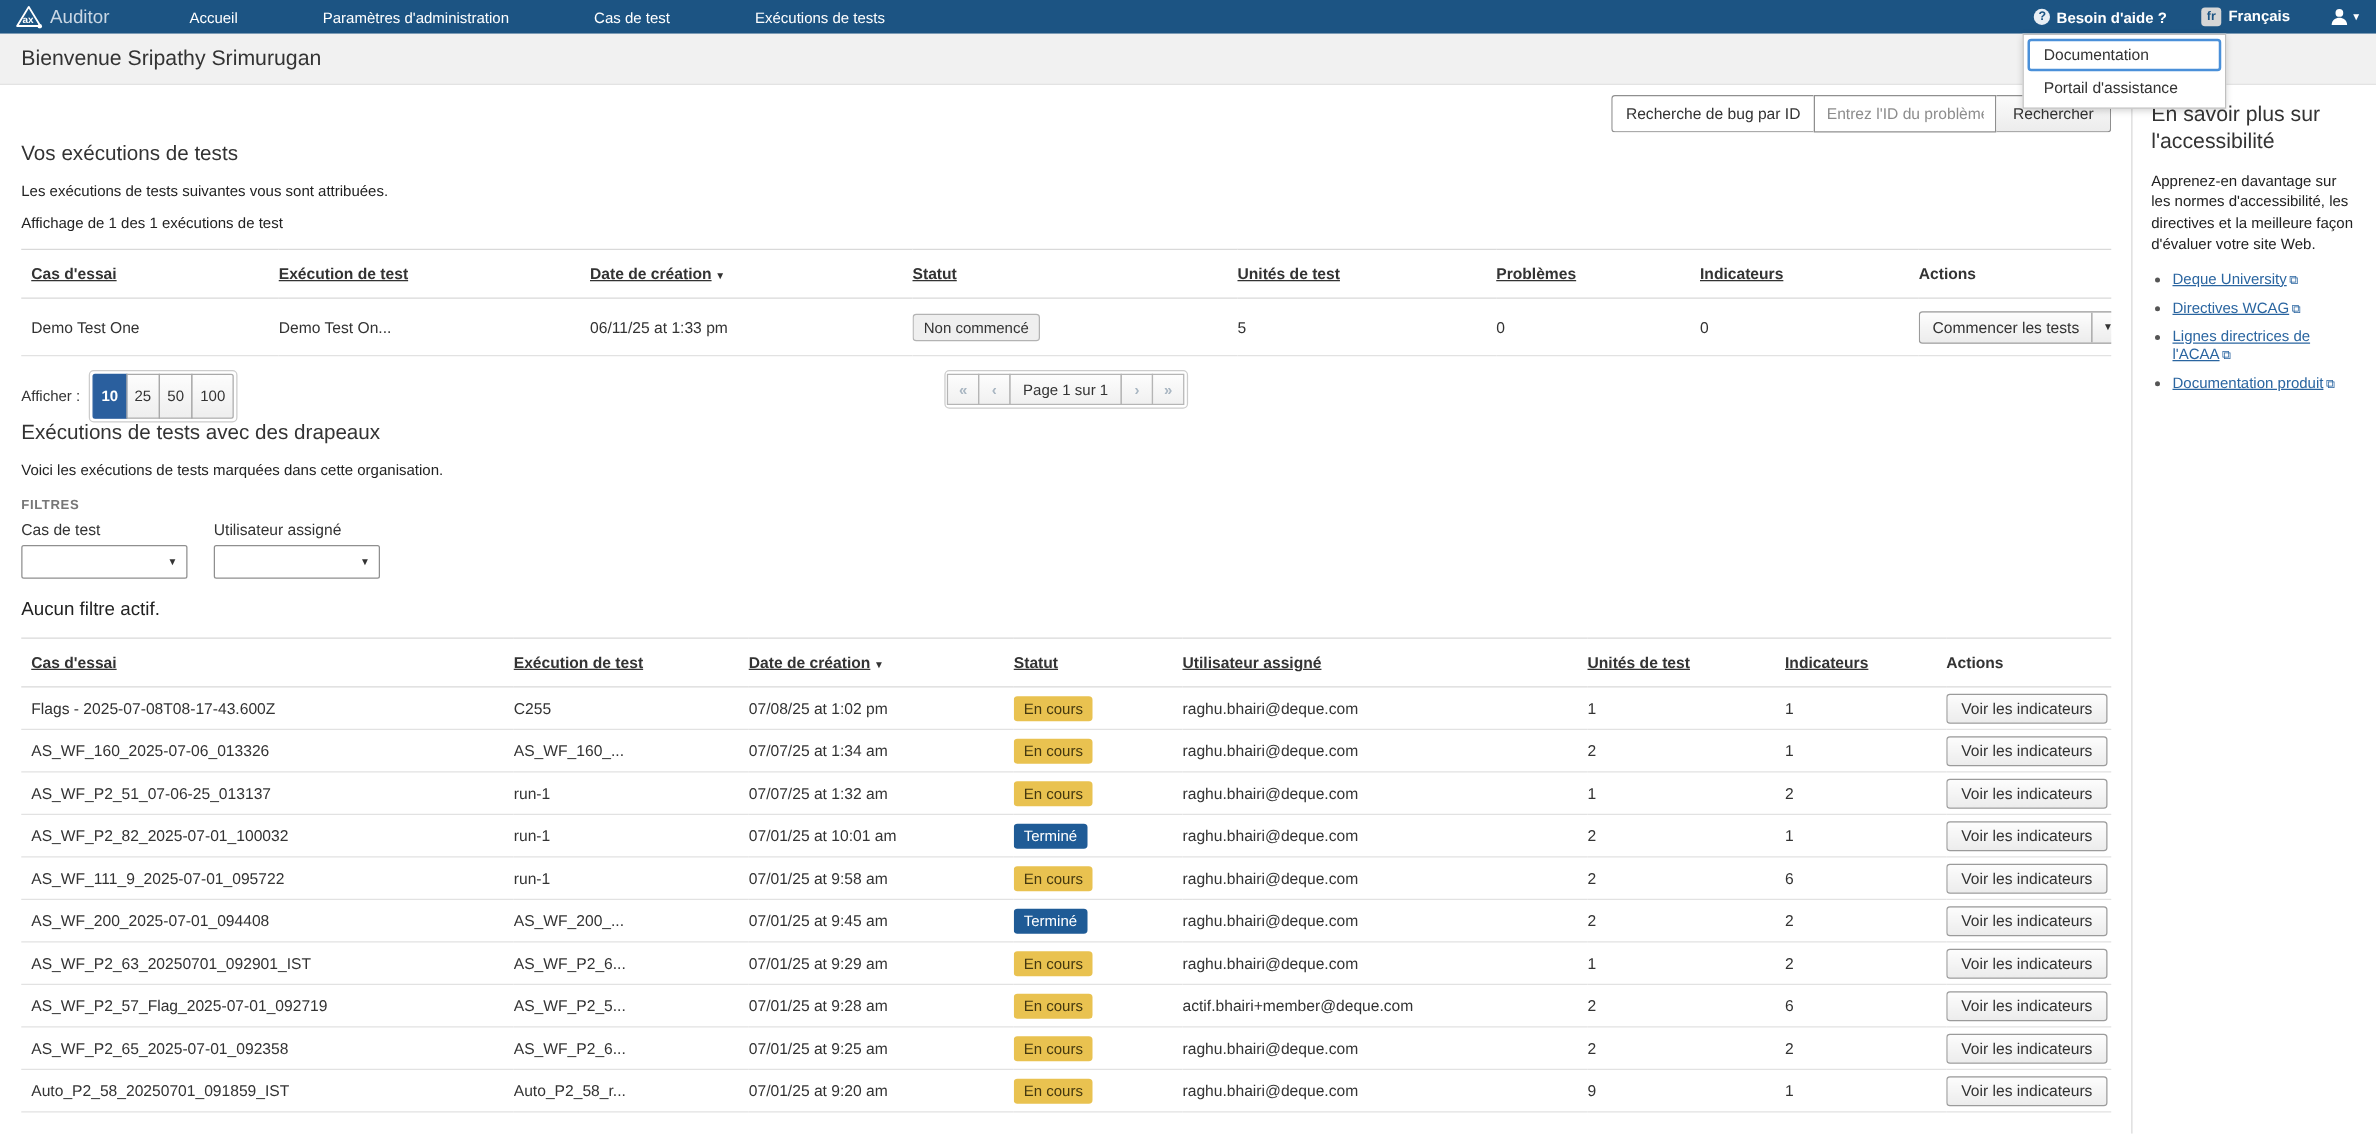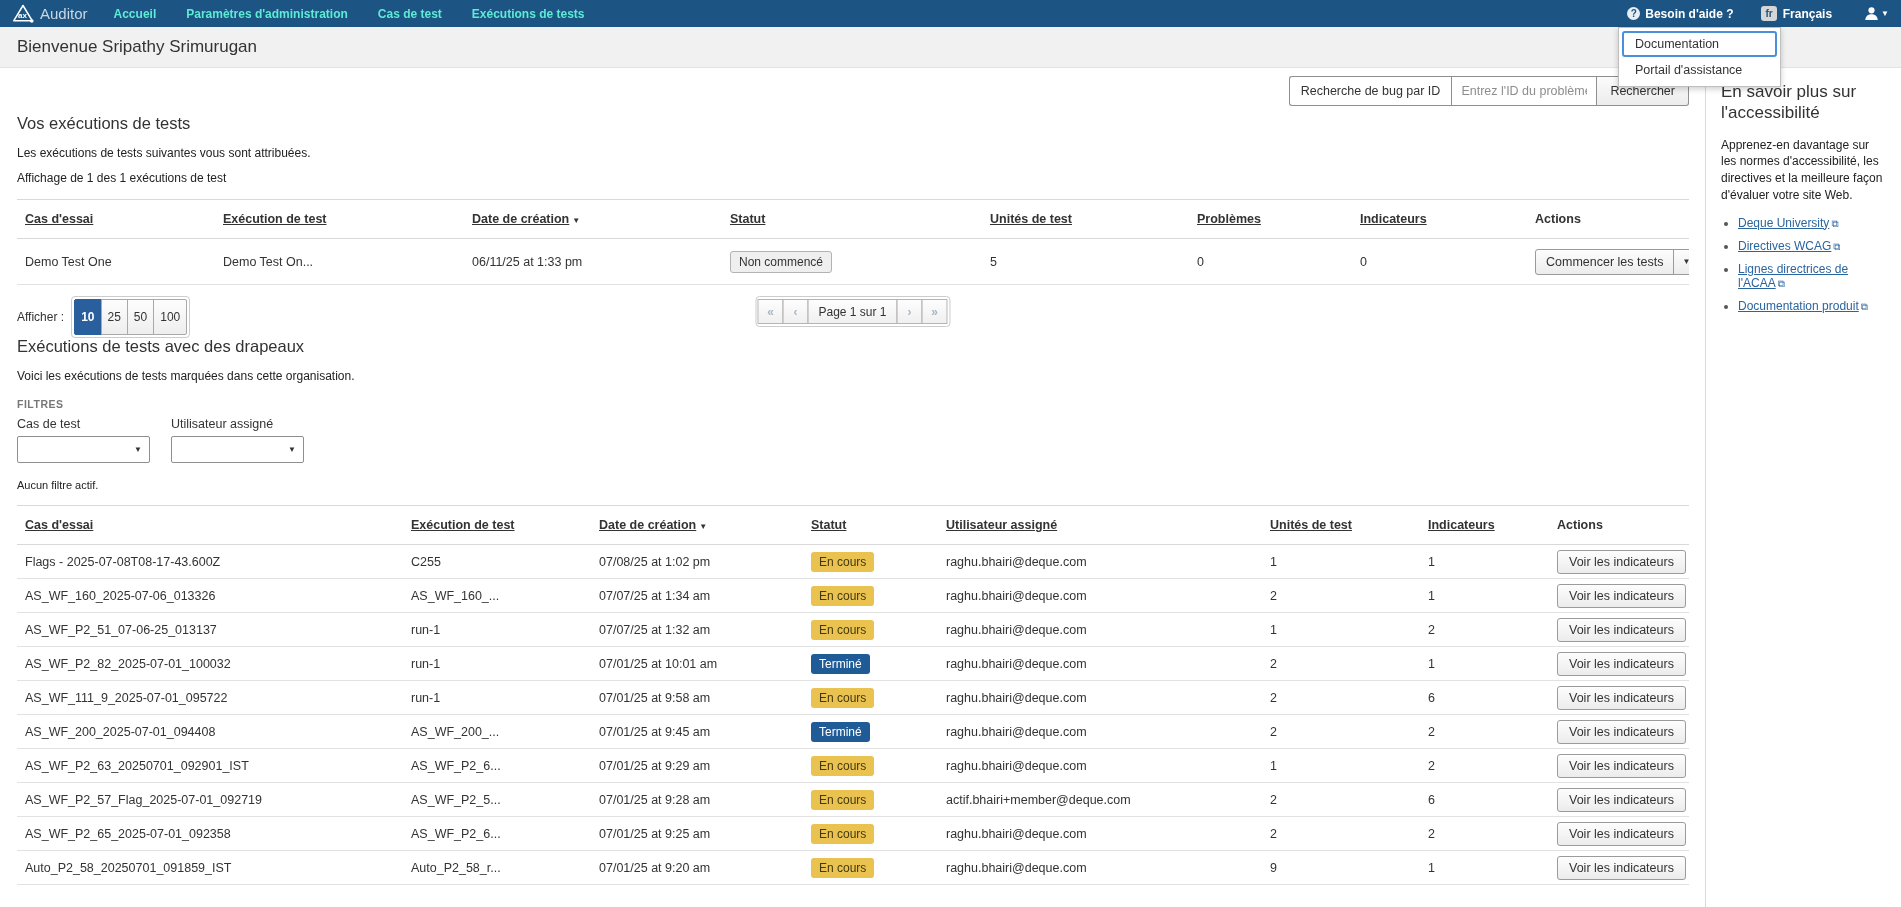--- a/index.html
+++ b/index.html
@@ -8,26 +8,26 @@
     font-family:"Liberation Sans", sans-serif;
     font-size:13px; color:#333; background:#fff;
     position:relative; overflow:hidden;
   }
 
   
   .navbar { height:27px; background:#1c5483; display:flex; align-items:center; padding:0 12px; }
   .brand { display:flex; align-items:center; gap:6px; margin-right:26px; }
   .brand-name { font-size:15px; color:#c9d7e4; font-weight:400; }
   .nav-links { display:flex; gap:30px; }
-  .nav-link { color:#5eead4; font-size:12px; font-weight:bold; cursor:pointer; white-space:nowrap; }
+  .nav-link { color:#ffffff; font-size:12px; font-weight:normal; cursor:pointer; white-space:nowrap;margin-left:38px; }
   .nav-right { margin-left:auto; display:flex; align-items:center; gap:10px; }
   .help-btn { display:flex; align-items:center; gap:5px; color:#fff; font-size:12px; font-weight:bold; cursor:pointer; margin-right:18px;}
   .help-circle { width:13px; height:13px; border-radius:50%; background:#e8eef4; color:#1c5483;
     font-size:10px; font-weight:bold; display:inline-flex; align-items:center; justify-content:center; }
-  .lang-btn { display:flex; align-items:flex-end; gap:6px; cursor:pointer; margin-right:22px;}
+  .lang-btn { display:flex; align-items:flex-start; gap:6px; cursor:pointer; margin-right:22px;}
   .lang-badge { background:#d6d6d6; color:#1c5483; font-size:10px; font-weight:bold; padding:2px 4px; border-radius:3px; }
   .lang-label { color:#fff; font-size:12px; font-weight:bold; }
   .user-btn { display:flex; align-items:center; gap:2px; cursor:pointer; }
   .user-caret { color:#fff; font-size:8px; }
 
   
   .title-band { height:41px; background:#f1f1f1; border-bottom:1px solid #e3e3e3;
     display:flex; align-items:center; padding:0 17px;text-align:center; }
   .page-title { font-size:17px; font-weight:400; color:#333; }
 
@@ -103,21 +103,21 @@
   .pager-btn.disabled { color:#a9b6c2; cursor:default; }
   .pager-text { font-weight:normal; color:#333; padding:0 10px; cursor:default; }
 
   
   .filters-label { font-size:10.5px; font-weight:bold; color:#777; letter-spacing:.5px; margin-top:15px; }
   .filters-row { display:flex; gap:21px; margin-top:7px; }
   .filter-label { font-size:12.5px; color:#333; margin-bottom:5px; }
   .select-box { width:133px; height:27px; border:1px solid #8f8f8f; border-radius:2px; background:#fff;
     display:flex; align-items:center; justify-content:flex-end; padding:0 7px; cursor:pointer; }
   .select-caret { font-size:8px; color:#333; }
-  .status-text { font-size:11px; color:#222; margin-top:16px; }
+  .status-text { font-size:15px; color:#222; margin-top:16px; }
 
   
   .aside-title { font-size:17px; font-weight:400; color:#333; line-height:1.25; }
   .aside-desc { font-size:12px; color:#222; line-height:1.4; margin-top:13px; }
   .aside-links { margin:12px 0 0 17px; }
   .aside-links li { font-size:12px; margin-bottom:9px; color:#555; }
   .aside-link { color:#2a65a0; text-decoration:underline; cursor:pointer; }
   .ext-icon { font-size:10px; color:#2a65a0; margin-left:2px; text-decoration:none; display:inline-block; }
 </style>
 </head>

